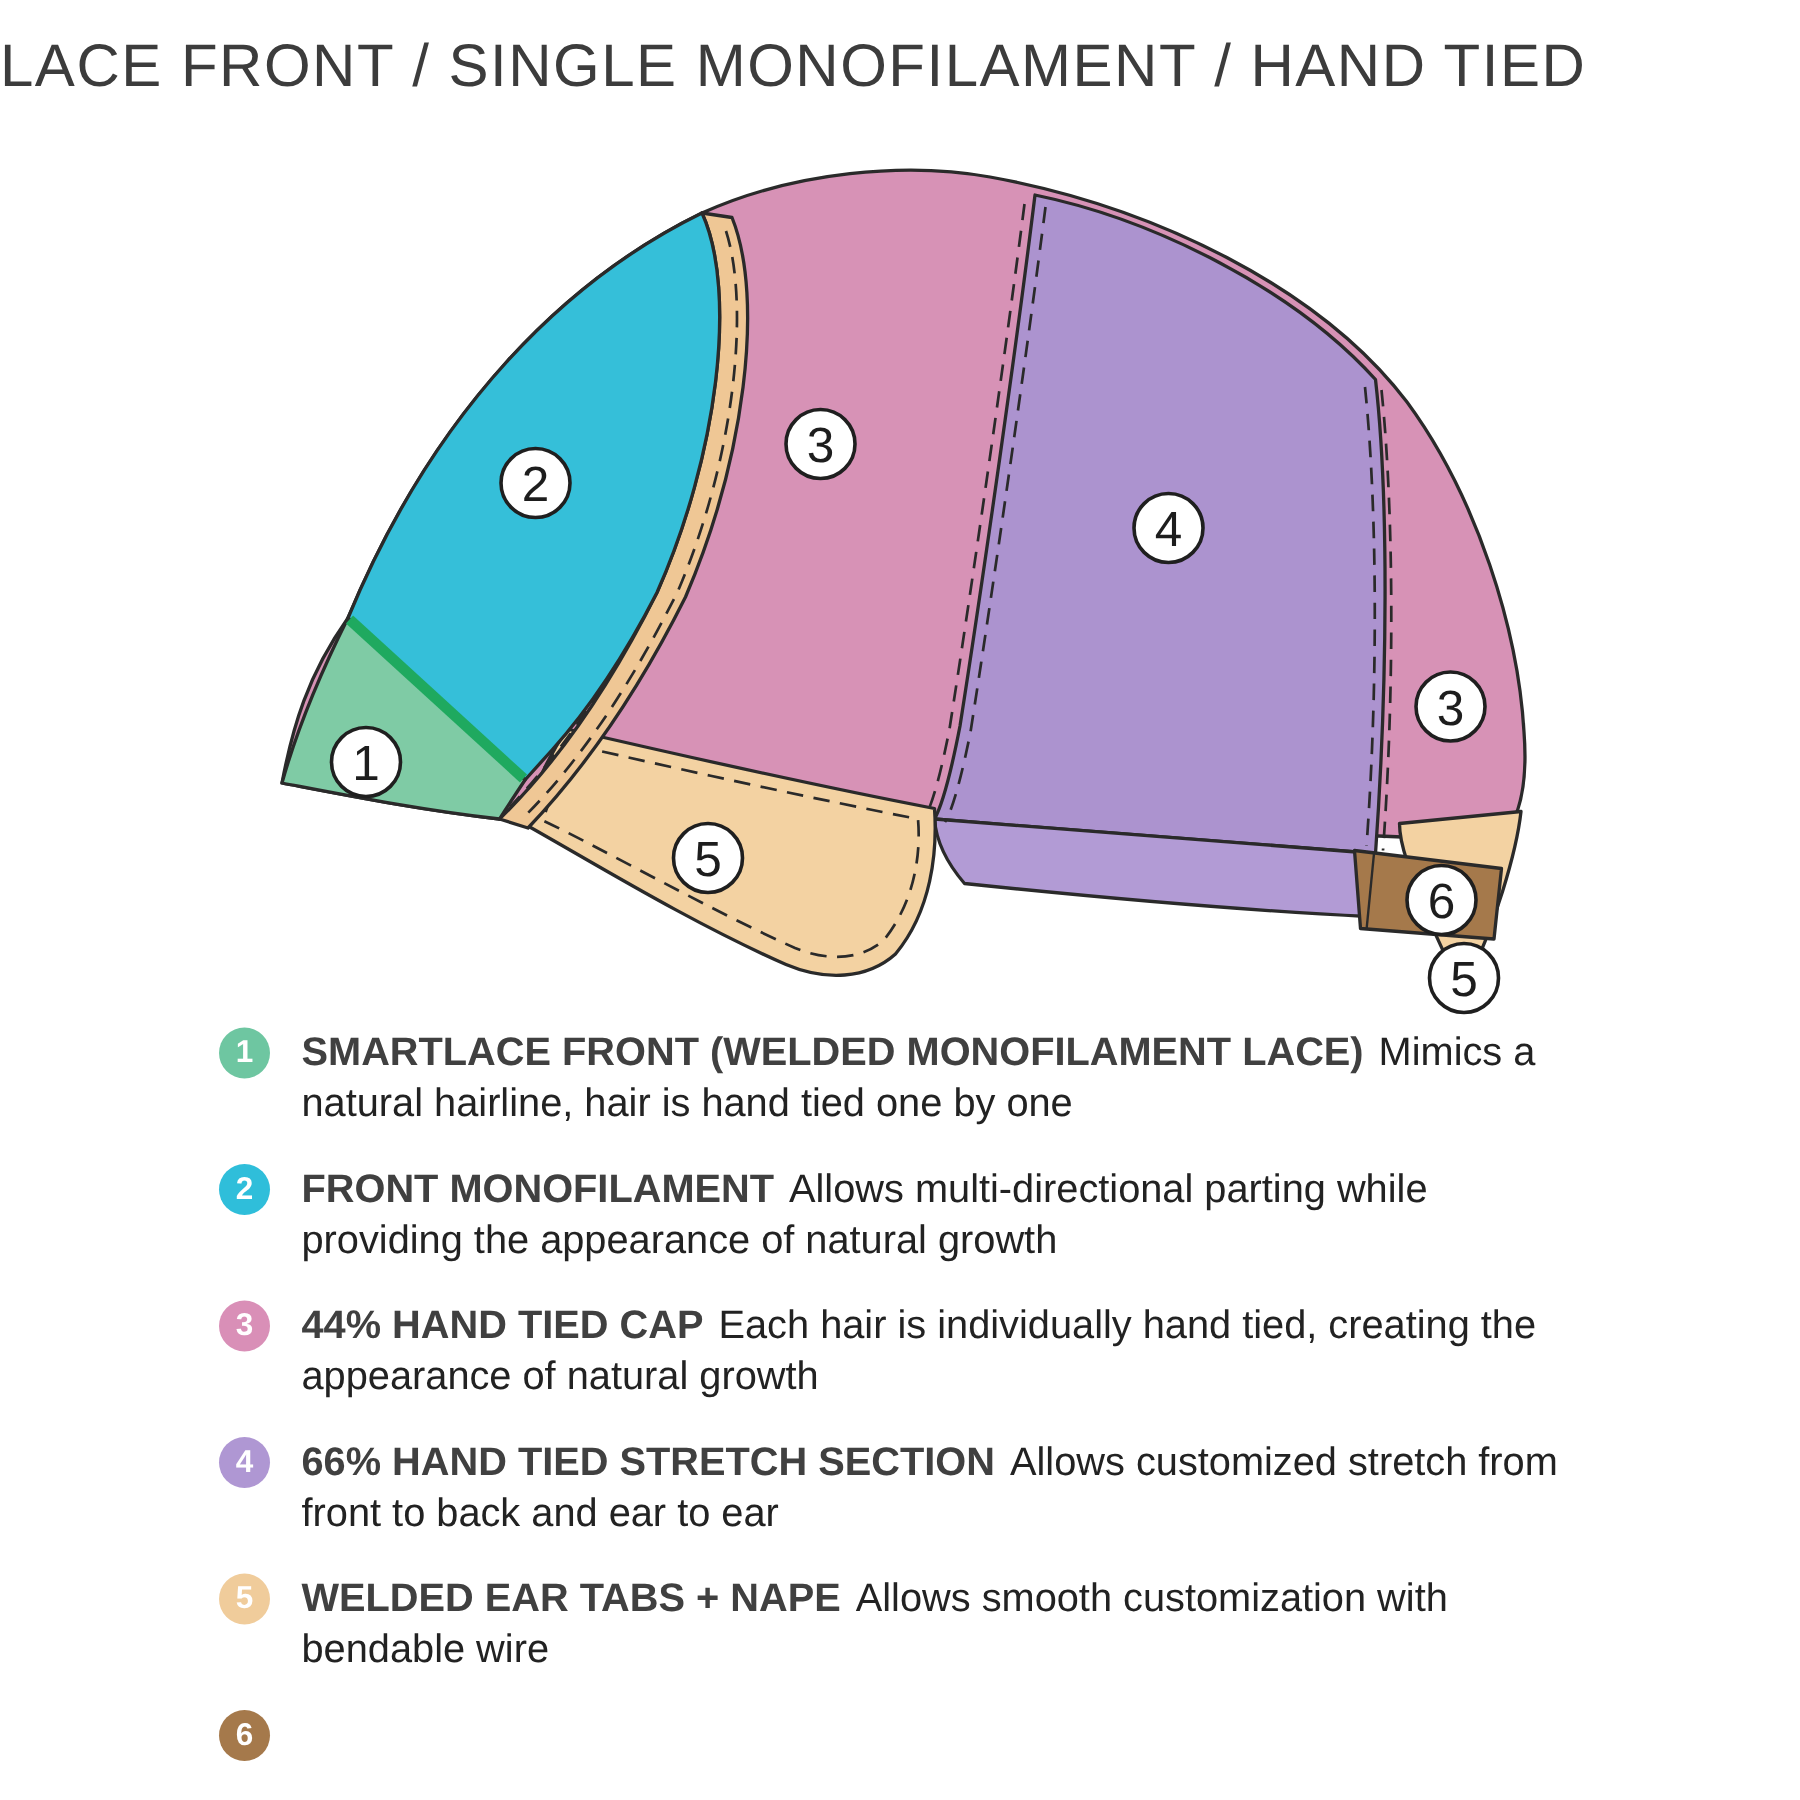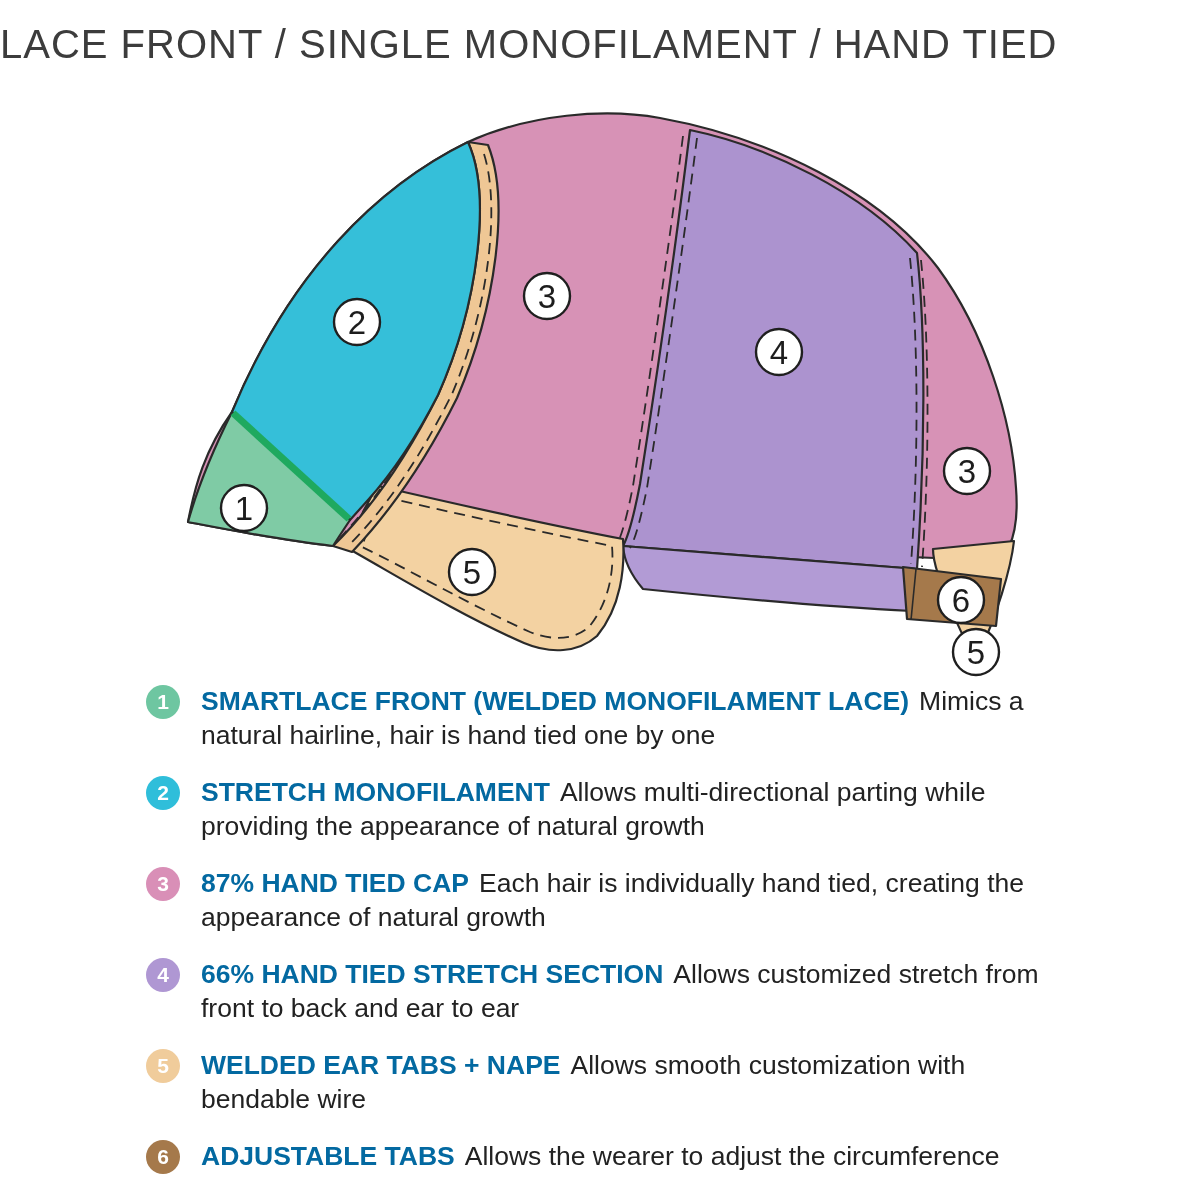--- a/index.html
+++ b/index.html
@@ -19,21 +19,21 @@
   .badge-num{font-family:"Liberation Sans", sans-serif;font-size:33px;font-weight:400;
     fill:#1d1d1d;text-anchor:middle;}
   .legend{position:absolute;left:146px;top:684px;width:916px;}
   .legend-item{display:flex;align-items:flex-start;margin-bottom:23px;}
   .legend-badge{
     width:34px;height:34px;border-radius:50%;flex-shrink:0;
     display:flex;align-items:center;justify-content:center;
     color:#ffffff;font-size:21px;font-weight:600;margin-top:1px;
   }
   .legend-text{margin-left:21px;font-size:26.5px;line-height:34px;color:#222222;}
-  .legend-label{font-weight:700;color:#0369a1;margin-right:10px;}
+  .legend-label{font-weight:700;color:#404040;margin-right:10px;}
 </style>
 </head>
 <body>
 
 <div class="page-title">LACE FRONT / SINGLE MONOFILAMENT / HAND TIED</div>
 
 <div class="diagram-wrap">
   <svg width="1000" height="580" viewBox="0 0 1000 580">
 
     <path class="outline" d="M88,422 C95,385 105,350 132,312 C190,172 278,86 368,42
@@ -118,36 +118,35 @@
 
 <div class="legend">
 
   <div class="legend-item">
     <div class="legend-badge" style="background-color: rgb(110, 198, 161);">1</div>
     <div class="legend-text"><span class="legend-label">SMARTLACE FRONT (WELDED MONOFILAMENT LACE)</span><span>Mimics a natural hairline, hair is hand tied one by one</span></div>
   </div>
 
   <div class="legend-item">
     <div class="legend-badge" style="background-color: rgb(47, 190, 218);">2</div>
-    <div class="legend-text"><span class="legend-label">STRETCH MONOFILAMENT</span><span>Allows multi-directional parting while providing the appearance of natural growth</span></div>
+    <div class="legend-text"><span class="legend-label">FRONT MONOFILAMENT</span><span>Allows multi-directional parting while providing the appearance of natural growth</span></div>
   </div>
 
   <div class="legend-item">
     <div class="legend-badge" style="background-color: rgb(217, 143, 183);">3</div>
-    <div class="legend-text"><span class="legend-label">87% HAND TIED CAP</span><span>Each hair is individually hand tied, creating the appearance of natural growth</span></div>
+    <div class="legend-text"><span class="legend-label">44% HAND TIED CAP</span><span>Each hair is individually hand tied, creating the appearance of natural growth</span></div>
   </div>
 
   <div class="legend-item">
     <div class="legend-badge" style="background-color: rgb(175, 151, 211);">4</div>
     <div class="legend-text"><span class="legend-label">66% HAND TIED STRETCH SECTION</span><span>Allows customized stretch from front to back and ear to ear</span></div>
   </div>
 
   <div class="legend-item">
     <div class="legend-badge" style="background-color: rgb(240, 204, 155);">5</div>
     <div class="legend-text"><span class="legend-label">WELDED EAR TABS + NAPE</span><span>Allows smooth customization with bendable wire</span></div>
   </div>
 
   <div class="legend-item">
     <div class="legend-badge" style="background-color: rgb(165, 121, 75);">6</div>
-    <div class="legend-text"><span class="legend-label">ADJUSTABLE TABS</span><span>Allows the wearer to adjust the circumference</span></div>
   </div>
 
 </div>
 
 </body></html>

